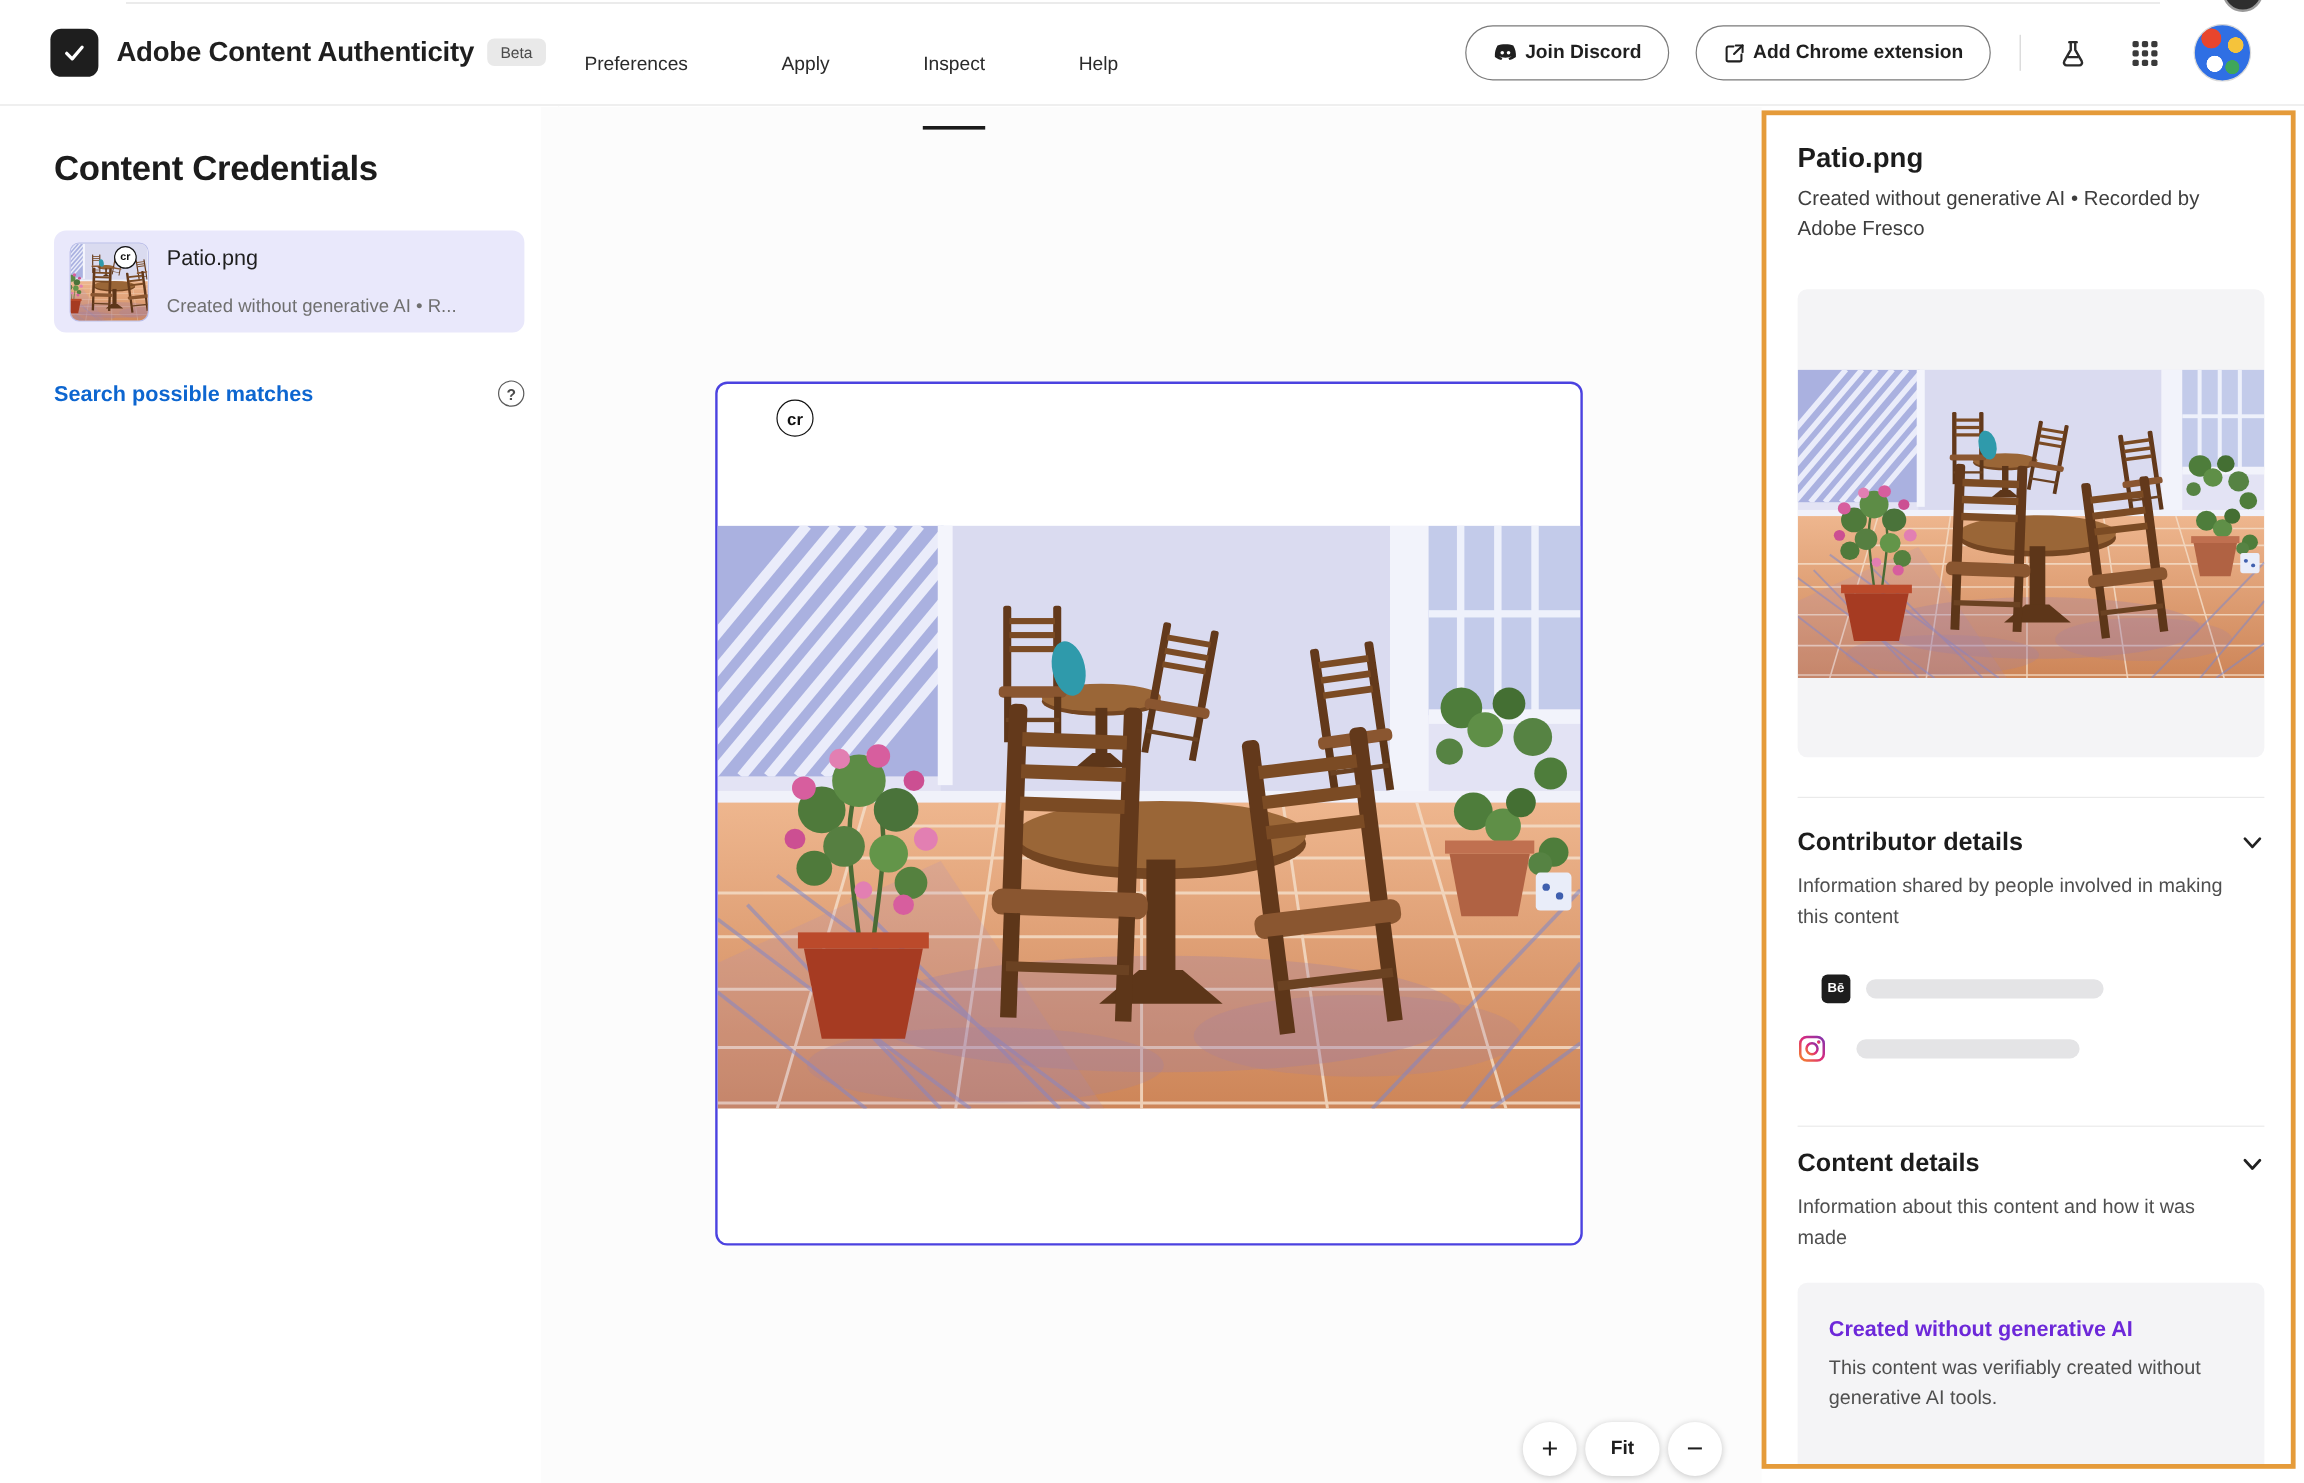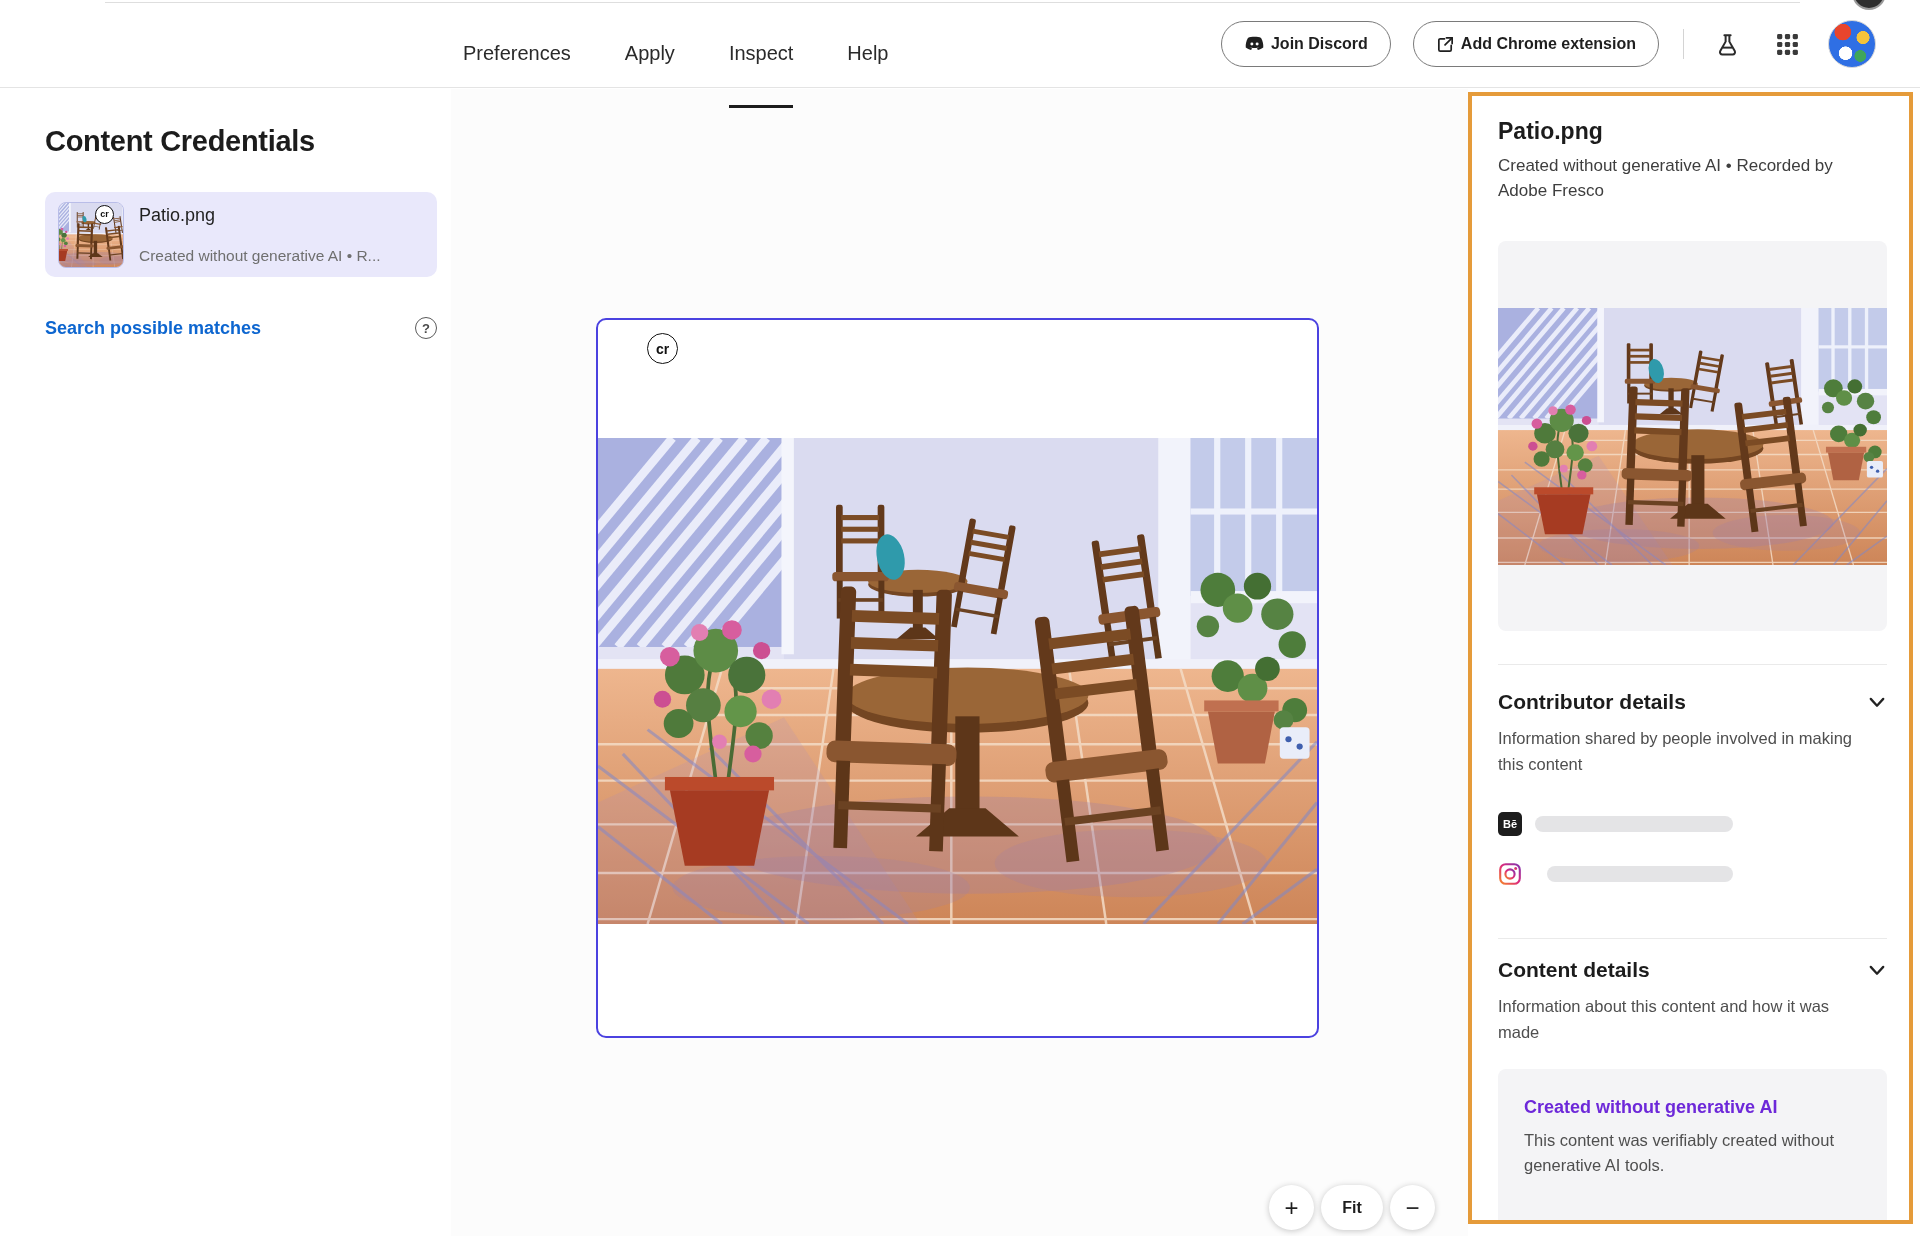--- a/index.html
+++ b/index.html
@@ -27,22 +27,23 @@
     display:flex; align-items:center; justify-content:center; flex:0 0 auto;
   }
   .app-title { margin-left:15px; font-size:23px; font-weight:bold; letter-spacing:-0.2px; color:#1f1f1f; white-space:nowrap; }
   .beta {
     margin-left:11px; background:#e9e9e9; color:#4b4b4b;
     font-size:13px; padding:4px 11px; border-radius:6px; font-weight:normal;
   }
   .nav { position:absolute; left:463px; top:0; height:88px; display:flex; gap:54px; }
   .nav-item {
     height:108px; display:flex; align-items:center;
-    font-size:20px; color:#2a2a2a; cursor:pointer; border-bottom:3px solid transparent;
+    font-size:16px; color:#2a2a2a; cursor:pointer; border-bottom:3px solid transparent;
     padding-top:2px;
+    margin-left:24px;
   }
   .nav-item.active { border-bottom-color:#1c1c1c; font-weight:normal; }
   .topbar-right { position:absolute; right:44px; top:0; height:88px; display:flex; align-items:center; gap:22px; }
   .pill {
     display:flex; align-items:center; gap:6px;
     height:46px; padding:0 22px; border-radius:23px;
     border:1.6px solid #7a7a7a; background:#fff;
     font-family:inherit; font-size:16px; font-weight:bold; color:#1f1f1f; cursor:pointer; white-space:nowrap;
   }
   .vdiv { width:1px; height:30px; background:#d4d4d4; margin:0 2px; }
@@ -127,21 +128,21 @@
   }
   .dp-media svg { width:389px; height:257px; display:block; }
   .dp-divider { position:absolute; left:26px; width:389px; height:1px; background:#eaeaea; }
   .sec-title-row { position:absolute; left:26px; width:389px; display:flex; align-items:center; justify-content:space-between; }
   .sec-title { font-size:21px; font-weight:bold; color:#1c1c1c; }
   .chev { cursor:pointer; display:flex; }
   .sec-desc { position:absolute; left:26px; font-size:16.5px; color:#4f4f4f; line-height:1.55; }
   .link-row { position:absolute; left:26px; display:flex; align-items:center; gap:13px; }
   .behance-ic {
     width:24px; height:24px; background:#1d1d1d; border-radius:5px; color:#fff;
-    font-size:11px; font-weight:bold; display:flex; align-items:center; justify-content:center;
+    font-size:11px; font-weight:bold; display:flex; align-items:center; justify-content:center;margin-left:20px;
   }
   .redact-bar { height:16px; border-radius:8px; background:#e4e4e6; }
   .dp-card {
     position:absolute; top:973px; left:26px; width:389px; height:230px;
     background:#f4f4f6; border-radius:8px; padding:28px 26px;
   }
   .dp-card-title { font-size:18px; font-weight:bold; color:#6d28d9; }
   .dp-card-body { margin-top:10px; font-size:16.5px; color:#4f4f4f; line-height:1.5; width:330px; }
 
   .hidden-defs { position:absolute; width:0; height:0; overflow:hidden; }
@@ -293,20 +294,29 @@
     </symbol>
   </defs>
 </svg>
 
 <div class="app">
 
   <header class="topbar">
     <div class="top-hairline"></div>
     <div class="partial-circle"></div>
 
+    <div class="brand">
+      <div class="logo">
+        <svg viewBox="0 0 24 24" width="22" height="22">
+            <path d="M5 12.5 L10 17.5 L19 7" stroke="#fff" stroke-width="3" fill="none" stroke-linecap="round" stroke-linejoin="round"></path>
+          </svg>
+      </div>
+      <span class="app-title">Adobe Content Authenticity</span>
+      <span class="beta">Beta</span>
+    </div>
 
     <nav class="nav">
       <a class="nav-item">Preferences</a>
       <a class="nav-item">Apply</a>
       <a class="nav-item active">Inspect</a>
       <a class="nav-item">Help</a>
     </nav>
 
     <div class="topbar-right">
       <button class="pill">

